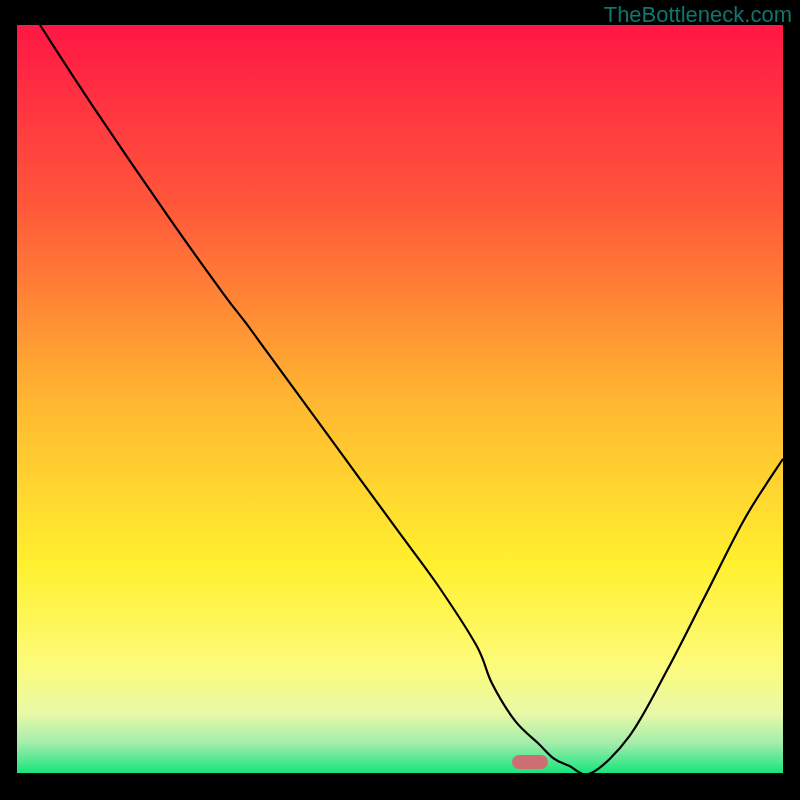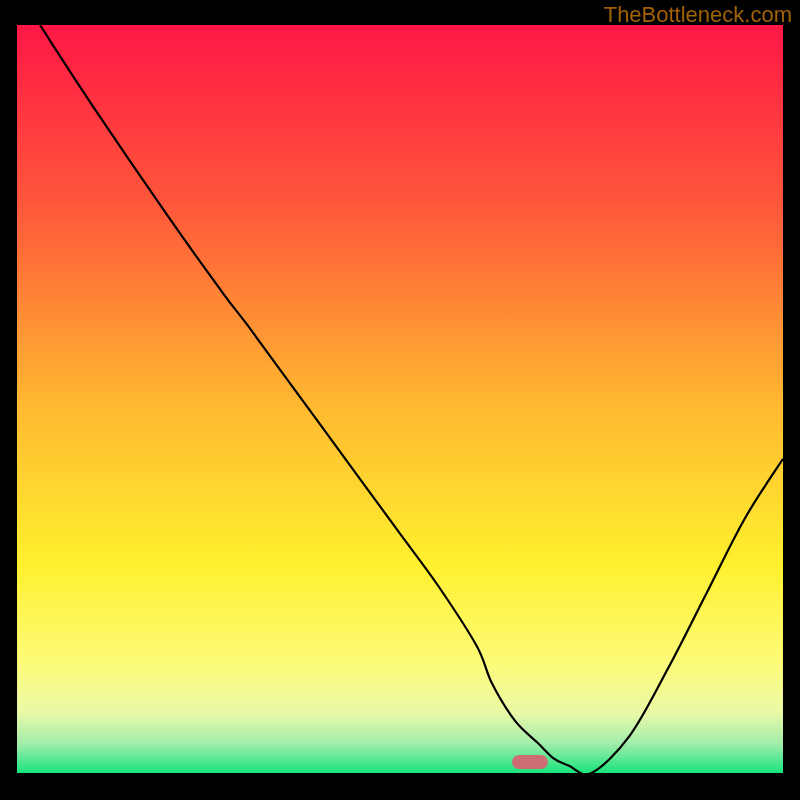--- a/index.html
+++ b/index.html
@@ -8,21 +8,21 @@
     height: 800px;
     background: #000;
     position: relative;
     font-family: Arial, sans-serif;
     overflow: hidden;
   }
   .watermark {
     position: absolute;
     top: 2px;
     right: 8px;
-    color: #a16207;
+    color: #0f766e;
     font-size: 22px;
     font-weight: 500;
     z-index: 10;
   }
   .plot-area {
     position: absolute;
     left: 17px;
     top: 25px;
     width: 766px;
     height: 748px;

